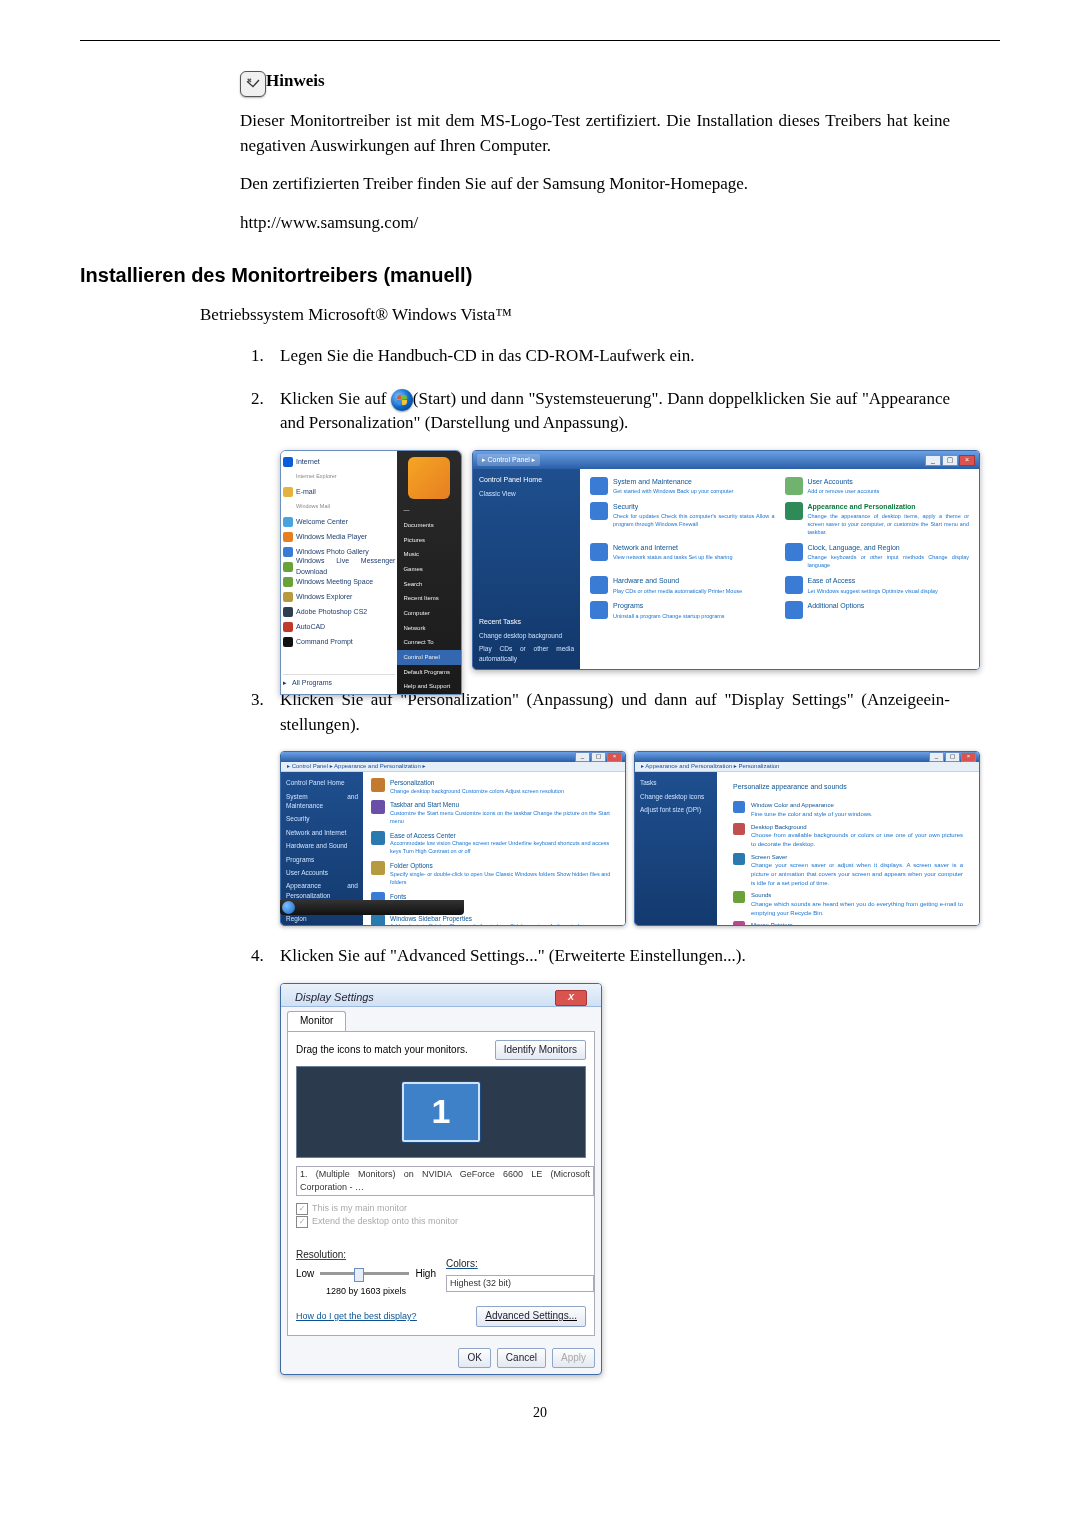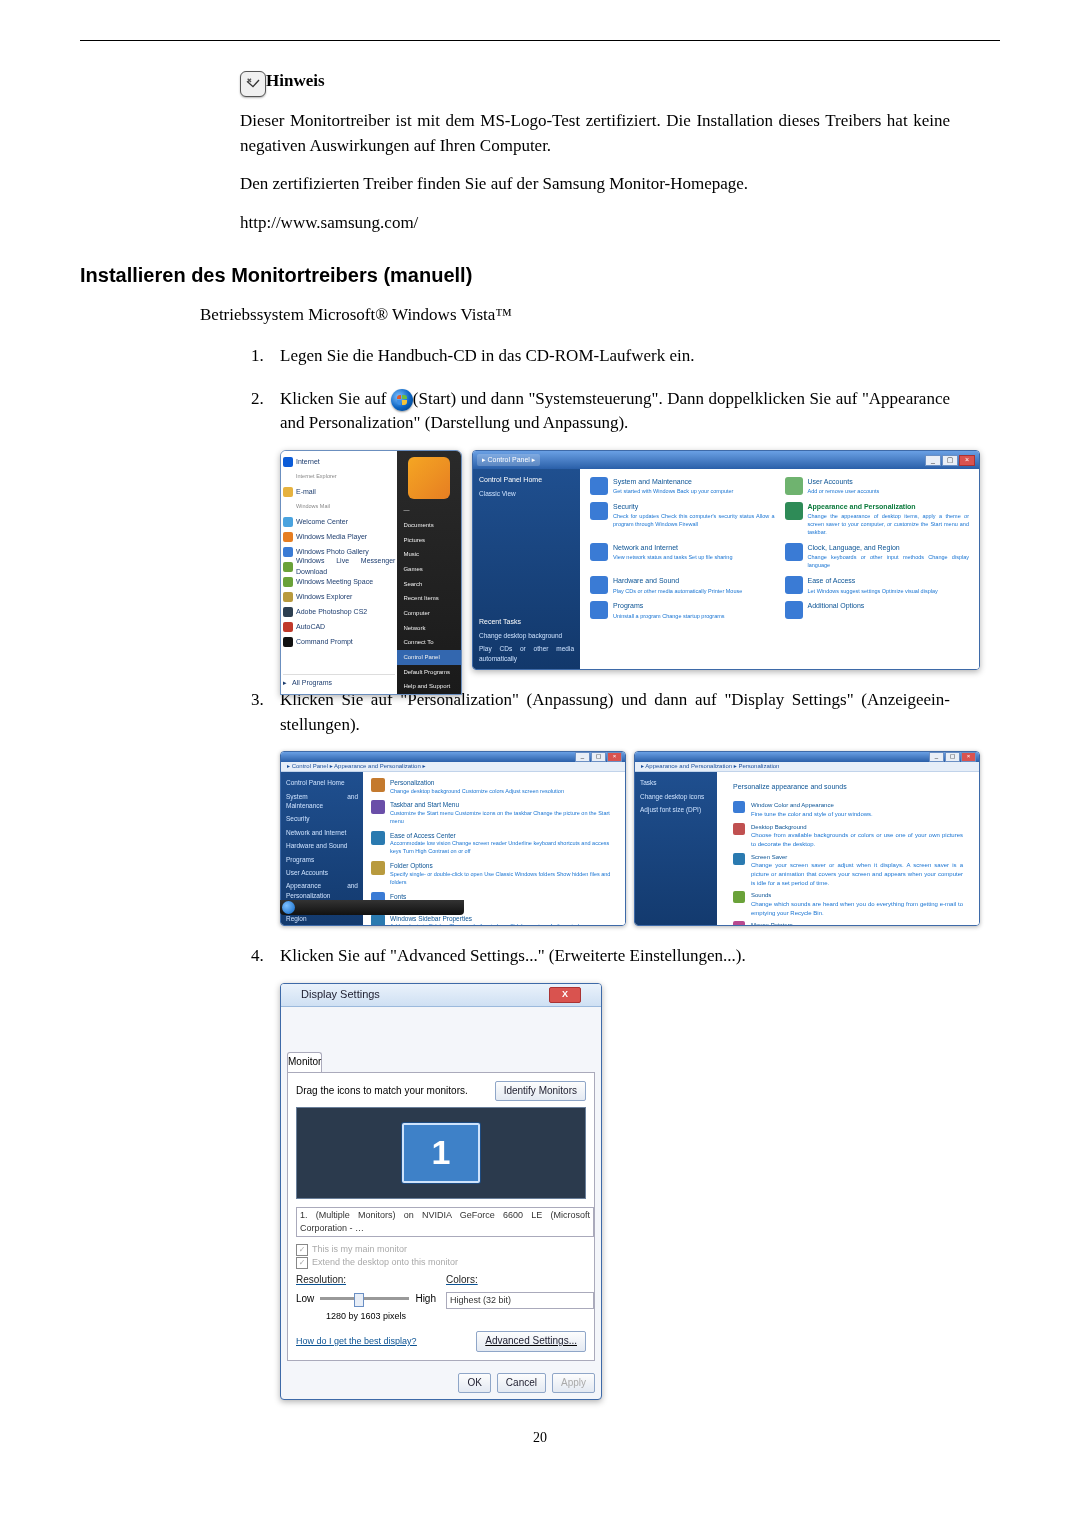--- a/index.html
+++ b/index.html
@@ -328,41 +328,41 @@
     border: 1px solid #3e6aa8;
     border-radius: 4px;
     overflow: hidden;
     box-shadow: 0 2px 6px rgba(0,0,0,0.3);
     background: #f4f6fa;
   }
   .mock3 .tb {
     height: 22px;
     background: linear-gradient(#eaf2fb,#cfe0f3);
     border-bottom: 1px solid #9bb9dc;
-    display:flex;align-items:center;justify-content:space-between;padding:0 20px;
+    display:flex;align-items:flex-end;justify-content:space-between;padding:0 14px;font-style:italic;
   }
   .mock3 .tb .title{font-size:11px;color:#223;}
   .mock3 .tb .x{width:30px;height:14px;background:#d9534f;border:1px solid #a33;border-radius:2px;color:#fff;text-align:center;line-height:13px;font-size:9px;font-weight:bold;}
   .mock3 .tabs {
     padding: 4px 6px 0;
     font-size:10px;
   }
   .mock3 .tab {
-    display:inline-block;border:1px solid #aab;border-bottom:none;border-radius:3px 3px 0 0;background:#fff;padding:2px 0;margin-top:41px;
+    display:inline-block;border:1px solid #aab;border-bottom:none;border-radius:3px 3px 0 0;background:#fff;padding:2px 12px;
   }
   .mock3 .panebox{border:1px solid #aab;margin:0 6px 6px;background:#fff;padding:8px;}
   .mock3 .instr{display:flex;justify-content:space-between;align-items:center;margin-bottom:6px;}
   .mock3 .btn{border:1px solid #8fa6c8;background:linear-gradient(#fdfdfd,#e3e9f2);border-radius:2px;padding:2px 8px;font-size:10px;color:#223;}
   .mock3 .monstage{height:90px;background:#2b3a4d;border:1px solid #6a7f9a;display:flex;align-items:center;justify-content:center;margin-bottom:8px;}
   .mock3 .mon{width:74px;height:56px;background:#3e81c8;border:2px solid #cfe3fb;display:flex;align-items:center;justify-content:center;color:#fff;font-size:34px;font-weight:bold;border-radius:2px;box-shadow:0 0 0 1px #1e4b80;}
   .mock3 .sel{width:100%;border:1px solid #aab;background:#fff;font-size:9px;padding:1px 3px;color:#333;margin-bottom:6px;}
   .mock3 .chkrow{font-size:9px;color:#666;display:flex;align-items:center;gap:4px;}
   .mock3 .chkrow.dis{color:#aaa;}
   .mock3 .chk{width:10px;height:10px;border:1px solid #888;background:#fff;display:inline-flex;align-items:center;justify-content:center;font-size:8px;}
-  .mock3 .rescol{display:flex;gap:10px;margin-top:4px;}
+  .mock3 .rescol{display:flex;gap:10px;margin-top:20px;align-items:flex-end;}
   .mock3 .col{flex:1;}
   .mock3 .lbl{font-size:10px;text-decoration:underline;text-decoration-color:#0b5394;color:#222;}
   .mock3 .slider{display:flex;align-items:center;gap:6px;margin-top:4px;}
   .mock3 .track{flex:1;height:3px;background:#999;position:relative;}
   .mock3 .thumb{position:absolute;left:38%;top:-4px;width:8px;height:12px;background:#e8eef7;border:1px solid #6a8fc4;}
   .mock3 .resval{text-align:center;font-size:9px;margin-top:4px;}
   .mock3 .linkrow{display:flex;justify-content:space-between;align-items:center;margin-top:8px;text-decoration:underline;}
   .mock3 .link{color:#0b5394;font-size:9px;text-decoration:underline;}
   .mock3 .footer{display:flex;justify-content:flex-end;gap:6px;padding:6px;}
   .mock3 .footer .btn.dis{color:#aaa;}

